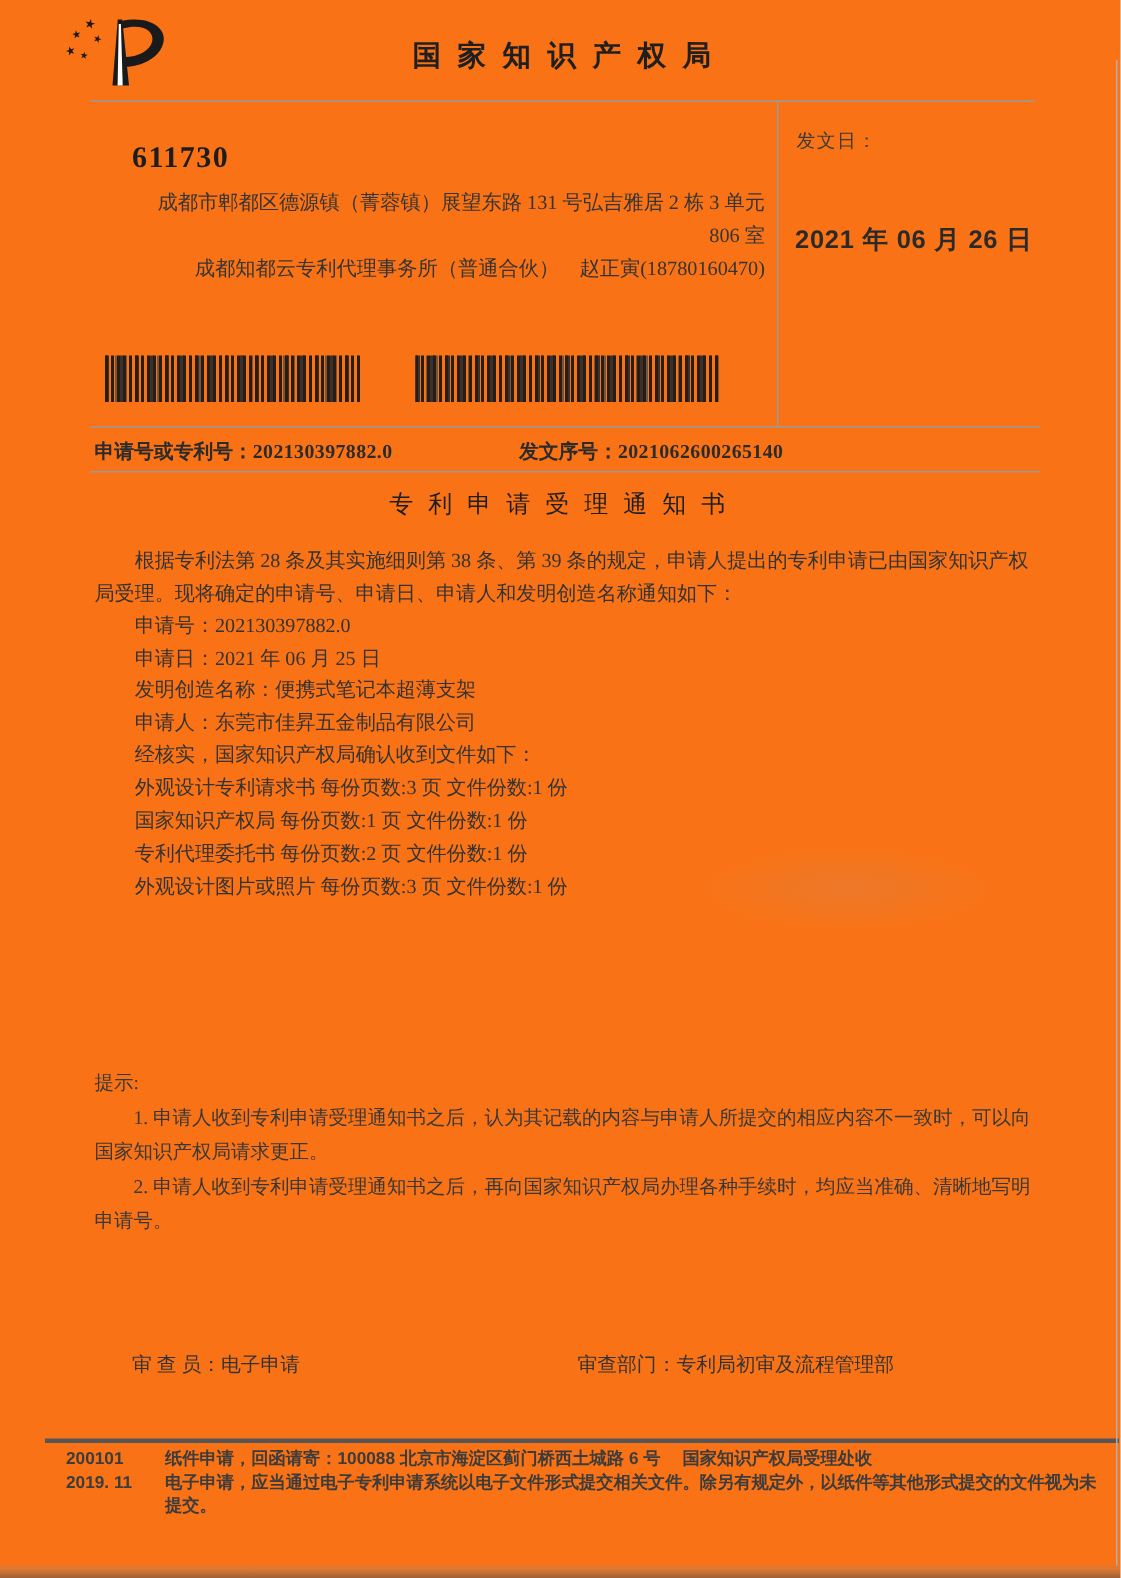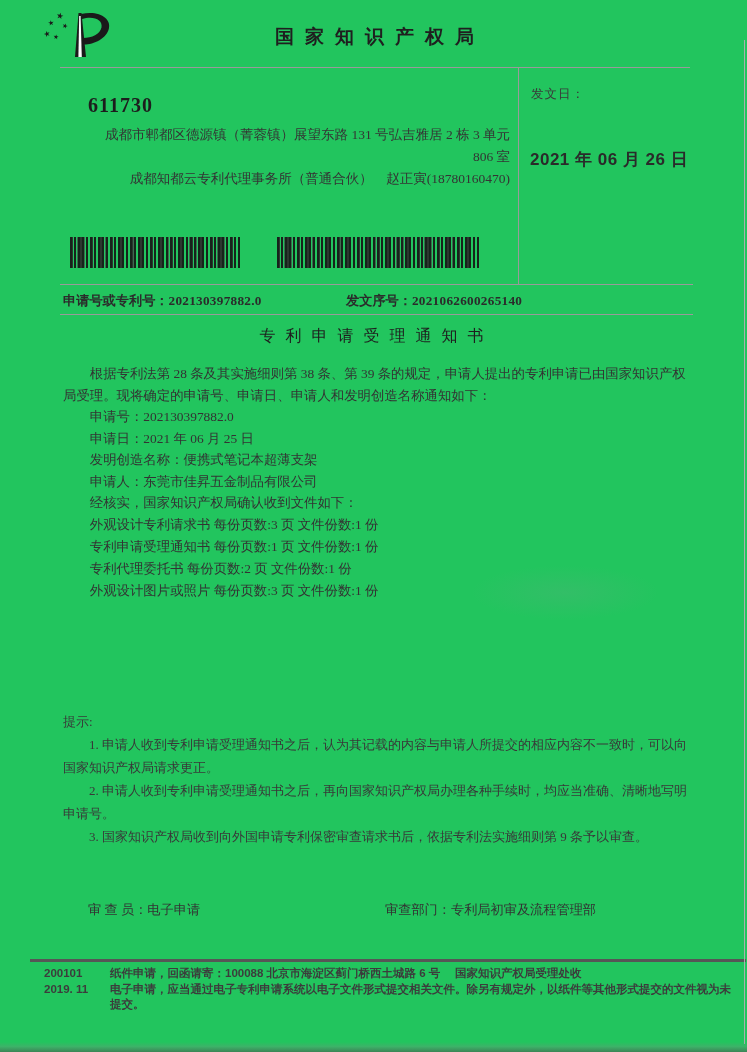--- a/index.html
+++ b/index.html
@@ -1,18 +1,18 @@
 <!DOCTYPE html>
 <html><head>
 <meta charset="utf-8">
 <style>
   html,body{margin:0;padding:0;background:#e9e9e9;}
   .page{
     position:relative;width:747px;height:1052px;margin:0 auto;
-    background:#22c55e;overflow:hidden;
+    background:#f97316;overflow:hidden;
     font-family:"Liberation Serif","DejaVu Serif",serif;
     color:#2f2f2f;
   }
   .abs{position:absolute;}
   
   .logo{left:42px;top:10px;width:80px;height:50px;}
   .org-title{left:0;top:24px;width:760px;text-align:center;
     font-size:19px;font-weight:700;letter-spacing:11px;color:#1f1f1f;}
   .rule{background:#9a9a9a;height:1px;}
   .rule-header{left:60px;top:67px;width:630px;}
@@ -131,31 +131,30 @@
       <div><span>申请号：</span><span>202130397882.0</span></div>
       <div><span>申请日：</span><span>2021 年 06 月 25 日</span></div>
       <div><span>发明创造名称：</span><span>便携式笔记本超薄支架</span></div>
       <div><span>申请人：</span><span>东莞市佳昇五金制品有限公司</span></div>
     </div>
     <div class="confirm fields">
       <div>经核实，国家知识产权局确认收到文件如下：</div>
     </div>
     <div class="docs">
       <div>外观设计专利请求书 每份页数:3 页 文件份数:1 份</div>
-      <div>专利申请受理通知书 每份页数:1 页 文件份数:1 份</div>
+      <div>国家知识产权局 每份页数:1 页 文件份数:1 份</div>
       <div>专利代理委托书 每份页数:2 页 文件份数:1 份</div>
       <div>外观设计图片或照片 每份页数:3 页 文件份数:1 份</div>
     </div>
   </div>
 
   <div class="abs tips">
     <p class="tip tip-head">提示:</p>
     <p class="tip">1. 申请人收到专利申请受理通知书之后，认为其记载的内容与申请人所提交的相应内容不一致时，可以向国家知识产权局请求更正。</p>
     <p class="tip">2. 申请人收到专利申请受理通知书之后，再向国家知识产权局办理各种手续时，均应当准确、清晰地写明申请号。</p>
-    <p class="tip">3. 国家知识产权局收到向外国申请专利保密审查请求书后，依据专利法实施细则第 9 条予以审查。</p>
   </div>
 
   <div class="abs signoff">
     <div class="examiner">
       <span>审 查 员：</span><span>电子申请</span>
     </div>
     <div class="department">
       <span>审查部门：</span><span>专利局初审及流程管理部</span>
     </div>
   </div>

